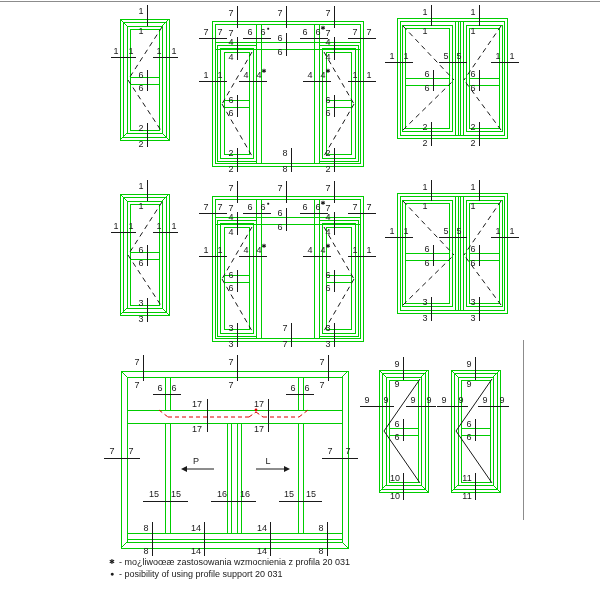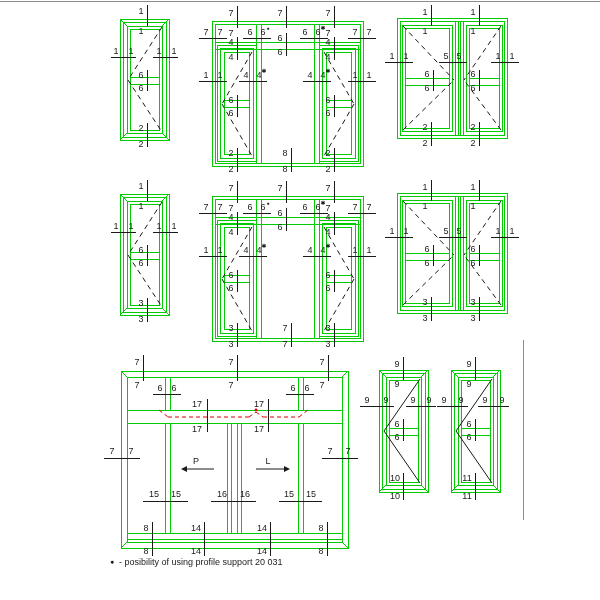--- a/index.html
+++ b/index.html
@@ -476,17 +476,21 @@
         <text x="502" y="403" class="lbl">9</text>
         <text x="469" y="427" class="lbl">6</text>
         <text x="469" y="440" class="lbl">6</text>
         <text x="467" y="481" class="lbl">11</text>
         <text x="467" y="499" class="lbl">11</text>
       </g>
     </svg>
 
   <div class="caption">
     <div class="cap-line">
+      <span class="sym">✱</span>
+      <span>- mo¿liwoœæ zastosowania wzmocnienia z profila 20 031</span>
+    </div>
+    <div class="cap-line">
       <span class="sym">●</span>
       <span>- posibility of using profile support 20 031</span>
     </div>
   </div>
 </div>
 
 </body></html>

